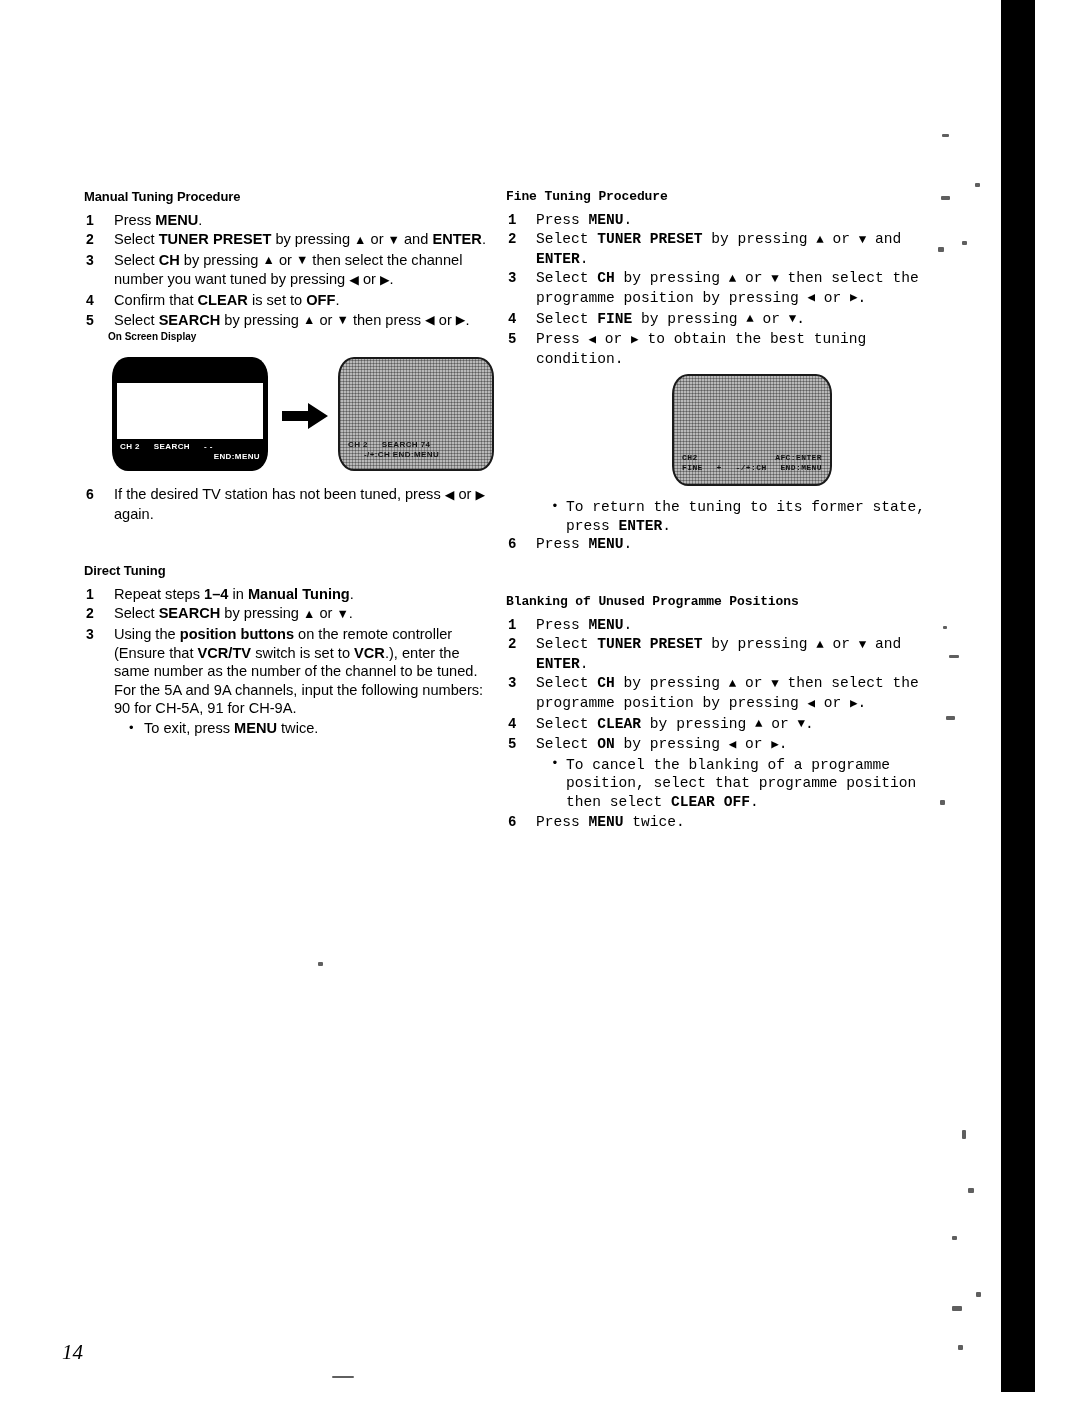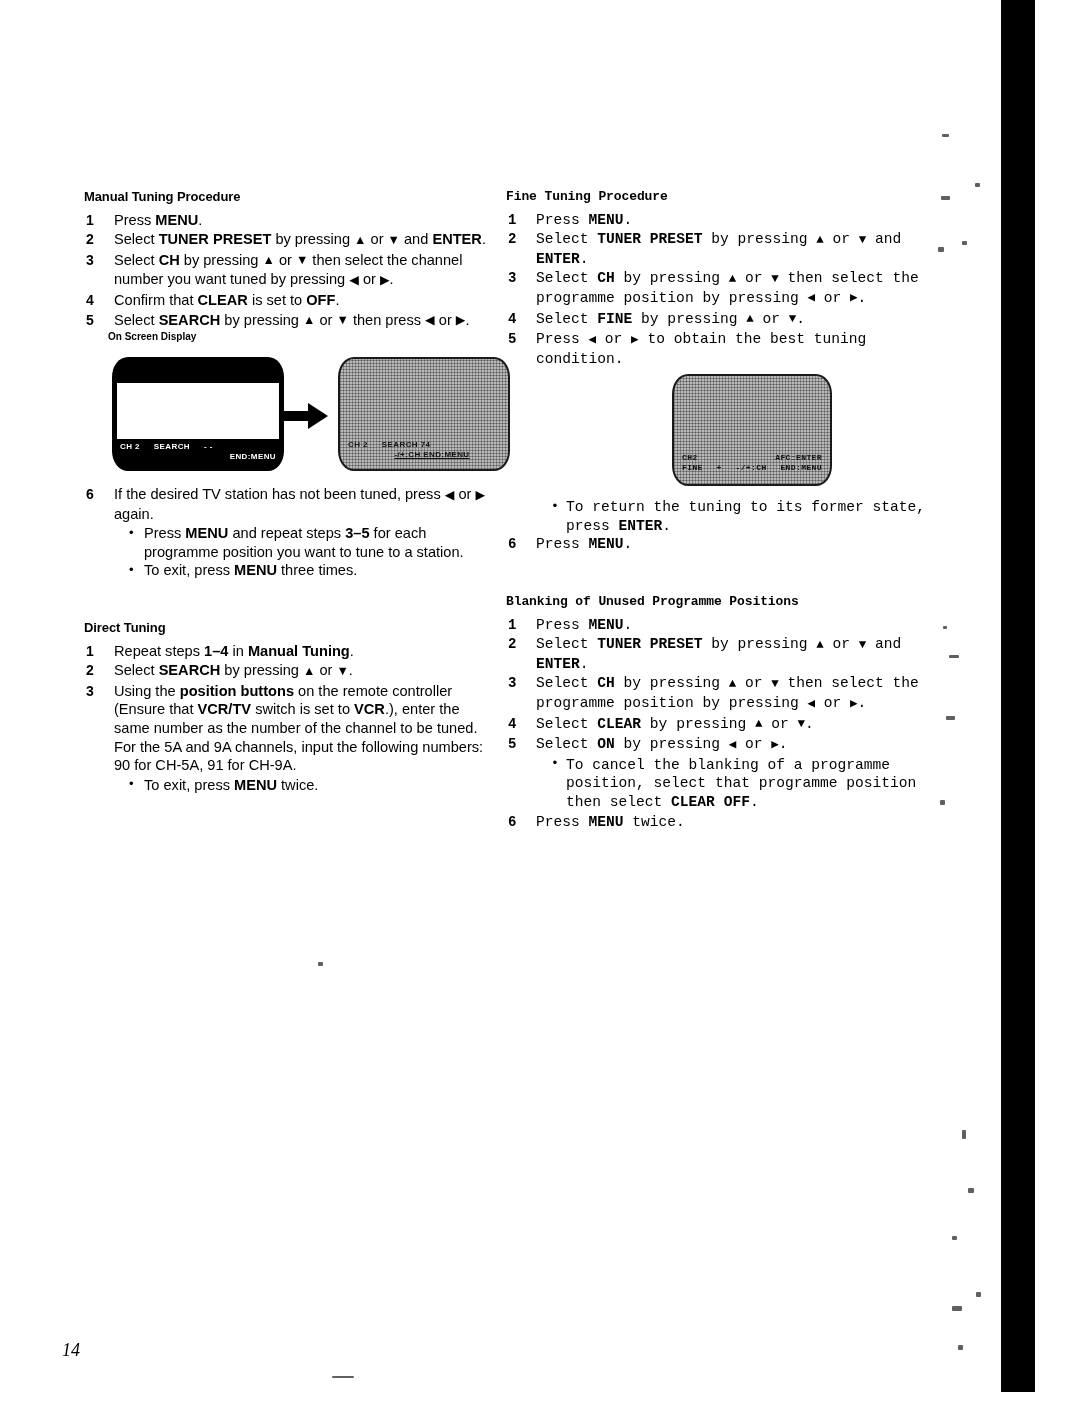--- a/index.html
+++ b/index.html
@@ -112,21 +112,21 @@
   
   .osd-fig {
     position: relative;
     height: 128px;
     margin: 4px 0 6px 22px;
   }
 
   .tv {
     position: absolute;
     top: 6px;
-    width: 172px;
+    width: 156px;
     height: 114px;
   }
   .tv-a { left: 6px; }
   .tv-b { left: 232px; }
 
   .tv-shell {
     position: absolute;
     inset: 0;
     border-radius: 16px / 20px;
     overflow: hidden;
@@ -159,39 +159,39 @@
     font-weight: bold;
     letter-spacing: .4px;
     line-height: 10px;
     padding: 0 8px;
     box-sizing: border-box;
   }
   .tv-a .osd-text { color: #ffffff; }
   .tv-b .osd-text { color: #121212; }
   .osd-row1 { display: flex; gap: 14px; }
   .osd-row2 { text-align: right; }
-  .tv-b .osd-row2 { text-align: center; padding-left: 16px; text-decoration: underline; }
+  .tv-b .osd-row2 { text-align: left; padding-left: 16px; }
 
   
   .big-arrow {
     position: absolute;
     left: 176px;
     top: 52px;
     width: 46px;
     height: 26px;
   }
 
   
   .page-num {
     position: absolute;
     left: 62px;
     top: 1340px;
     font-family: "Liberation Serif", serif;
     font-style: italic;
-    font-size: 18px;
+    font-size: 21px;
   }
 
   .spacer-lg { height: 40px; }
 </style>
 </head>
 <body>
 
 <div class="col col-left">
 
   <section>
@@ -257,24 +257,20 @@
           </div>
         </div>
       </div>
 
     </div>
 
     <ol class="steps">
       <li>
         <span class="num">6</span>
         <span>If the desired TV station has not been tuned, press <span class="ar">◀</span> or <span class="ar">▶</span> again.</span>
-        <ul class="bullets">
-          <li>Press <b>MENU</b> and repeat steps <b>3–5</b> for each programme position you want to tune to a station.</li>
-          <li>To exit, press <b>MENU</b> three times.</li>
-        </ul>
       </li>
     </ol>
   </section>
 
   <div class="spacer-lg"></div>
 
   <section>
     <h2 class="sec">Direct Tuning</h2>
 
     <ol class="steps">

